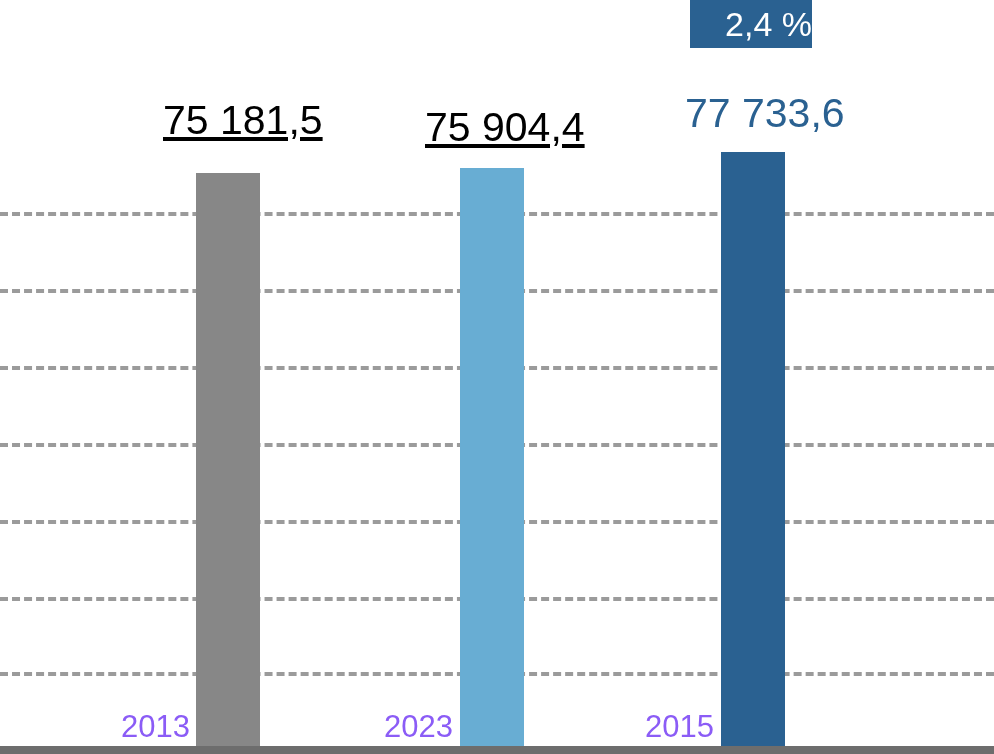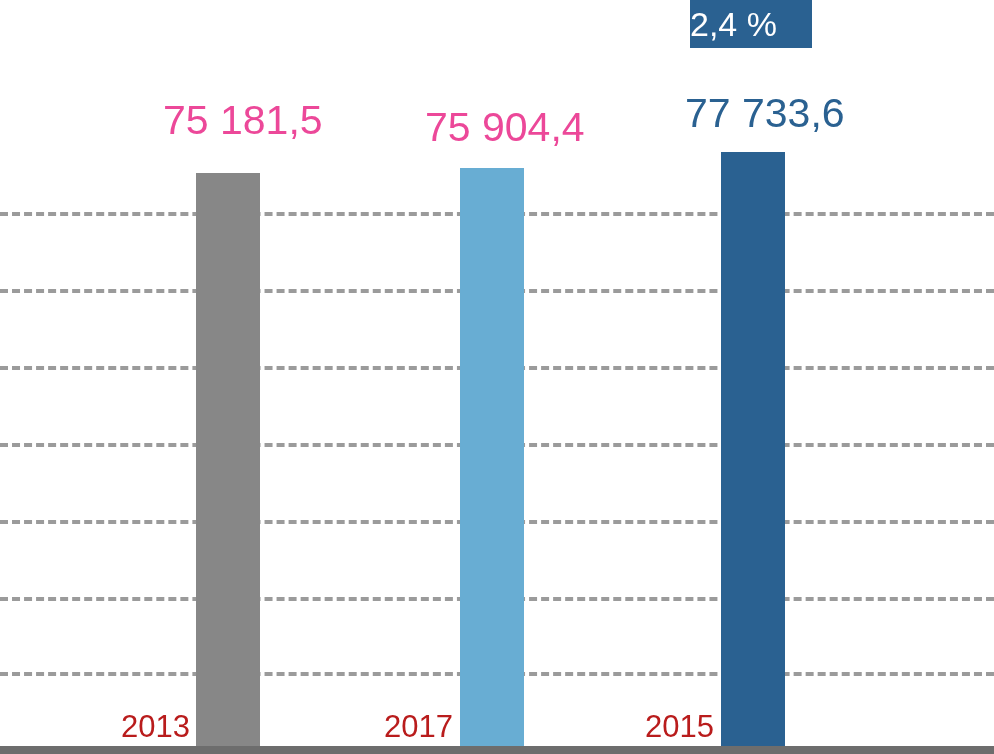--- a/index.html
+++ b/index.html
@@ -48,48 +48,48 @@
   #bar-2015 { left: 721px; background: #2a6191; }
 
   
   .value-label {
     position: absolute;
     font-size: 41px;
     letter-spacing: 0px;
     white-space: nowrap;
     line-height: 1;
   }
-  .value-label.gray { color: #ec4899; }
+  .value-label.gray { color: #000000; text-decoration: underline; }
   .value-label.blue { color: #2a6191; }
 
   #value-2013 { left: 163px; top: 100px; }
   #value-2014 { left: 425px; top: 107px; }
   #value-2015 { left: 685px; top: 93px; }
 
   
   #growth-badge {
     position: absolute;
     left: 690px;
     top: 0px;
     width: 122px;
     height: 48px;
     background: #2a6191;
     color: #ffffff;
     font-size: 34px;
     line-height: 48px;
-    text-align: left;
+    text-align: right;
     white-space: nowrap;
   }
 
   
   .year-label {
     position: absolute;
     bottom: 12px;
     font-size: 31px;
-    color: #b91c1c;
+    color: #8b5cf6;
     white-space: nowrap;
     line-height: 1;
   }
   #year-2013 { left: 121px; }
   #year-2014 { left: 384px; }
   #year-2015 { left: 645px; margin-top: 20px; }
 </style>
 </head>
 <body>
 
@@ -97,21 +97,21 @@
 
   <div class="gridline" style="top:212px;"></div>
   <div class="gridline" style="top:289px;"></div>
   <div class="gridline" style="top:366px;"></div>
   <div class="gridline" style="top:443px;"></div>
   <div class="gridline" style="top:520px;"></div>
   <div class="gridline" style="top:597px;"></div>
   <div class="gridline" style="top:672px;"></div>
 
   <div class="year-label" id="year-2013">2013</div>
-  <div class="year-label" id="year-2014">2017</div>
+  <div class="year-label" id="year-2014">2023</div>
   <div class="year-label" id="year-2015">2015</div>
 
   <div class="bar" id="bar-2013" style="height:573px;"></div>
   <div class="bar" id="bar-2014" style="height:578px;"></div>
   <div class="bar" id="bar-2015" style="height:594px;"></div>
 
   <div class="value-label gray" id="value-2013">75 181,5</div>
   <div class="value-label gray" id="value-2014">75 904,4</div>
   <div class="value-label blue" id="value-2015">77 733,6</div>
 

